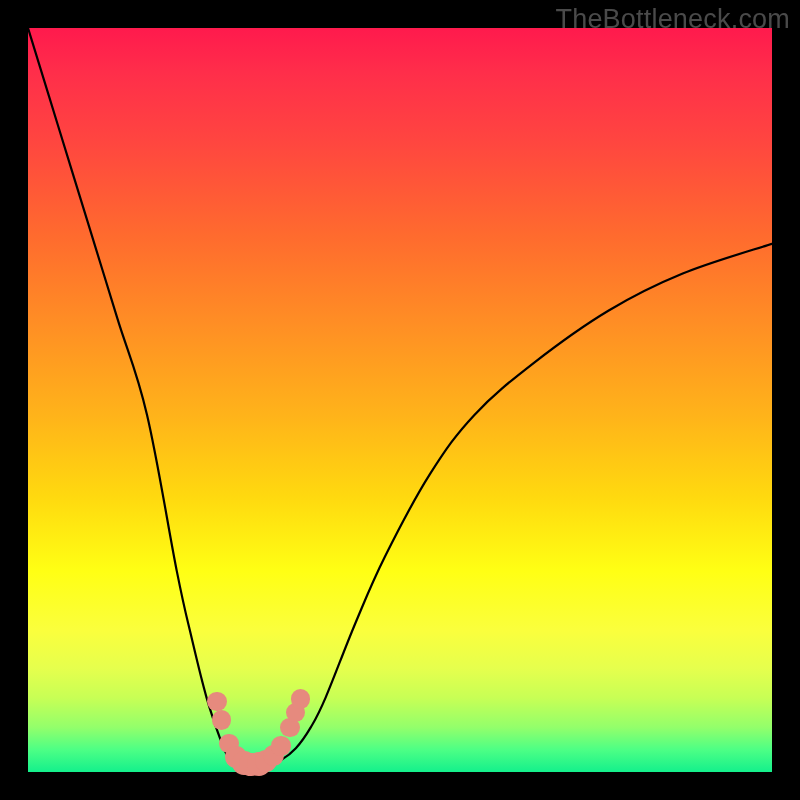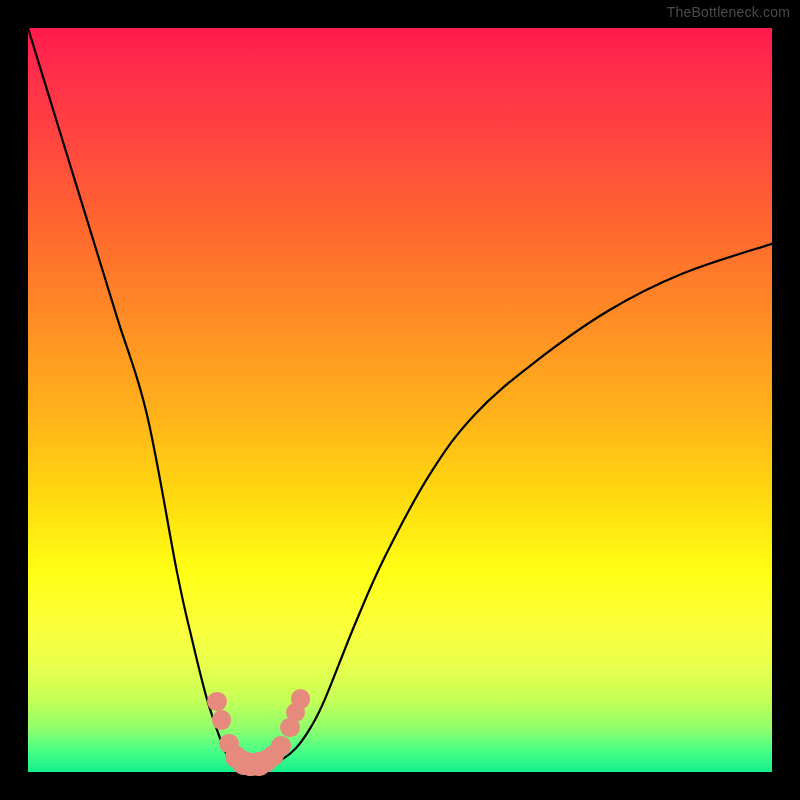--- a/index.html
+++ b/index.html
@@ -40,21 +40,21 @@
       #93ff6b 94%,
       #4dff85 97%,
       #14f08c 100%
     );
   }
   .watermark {
     position: absolute;
     top: 4px;
     right: 10px;
     color: #4a4a4a;
-    font-size: 14px;
+    font-size: 27px;
     font-weight: 400;
     letter-spacing: 0.2px;
     z-index: 50;
   }
   svg.curve {
     position: absolute;
     left: 0;
     top: 0;
     width: 744px;
     height: 744px;

